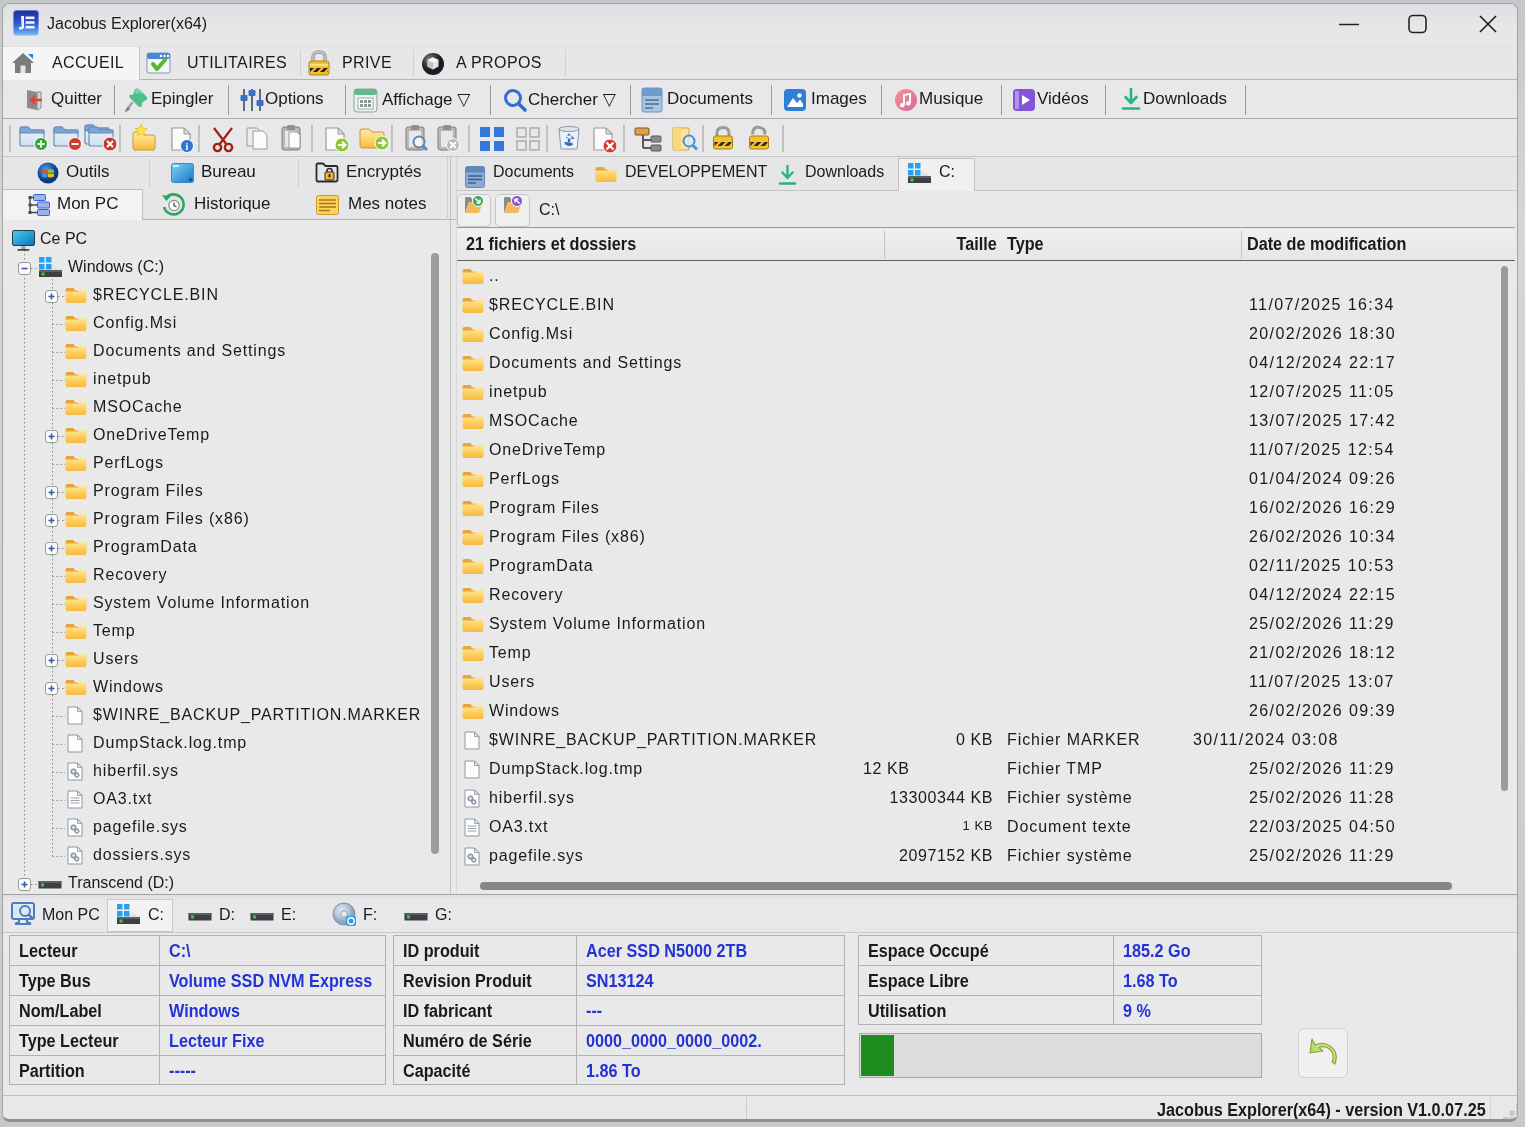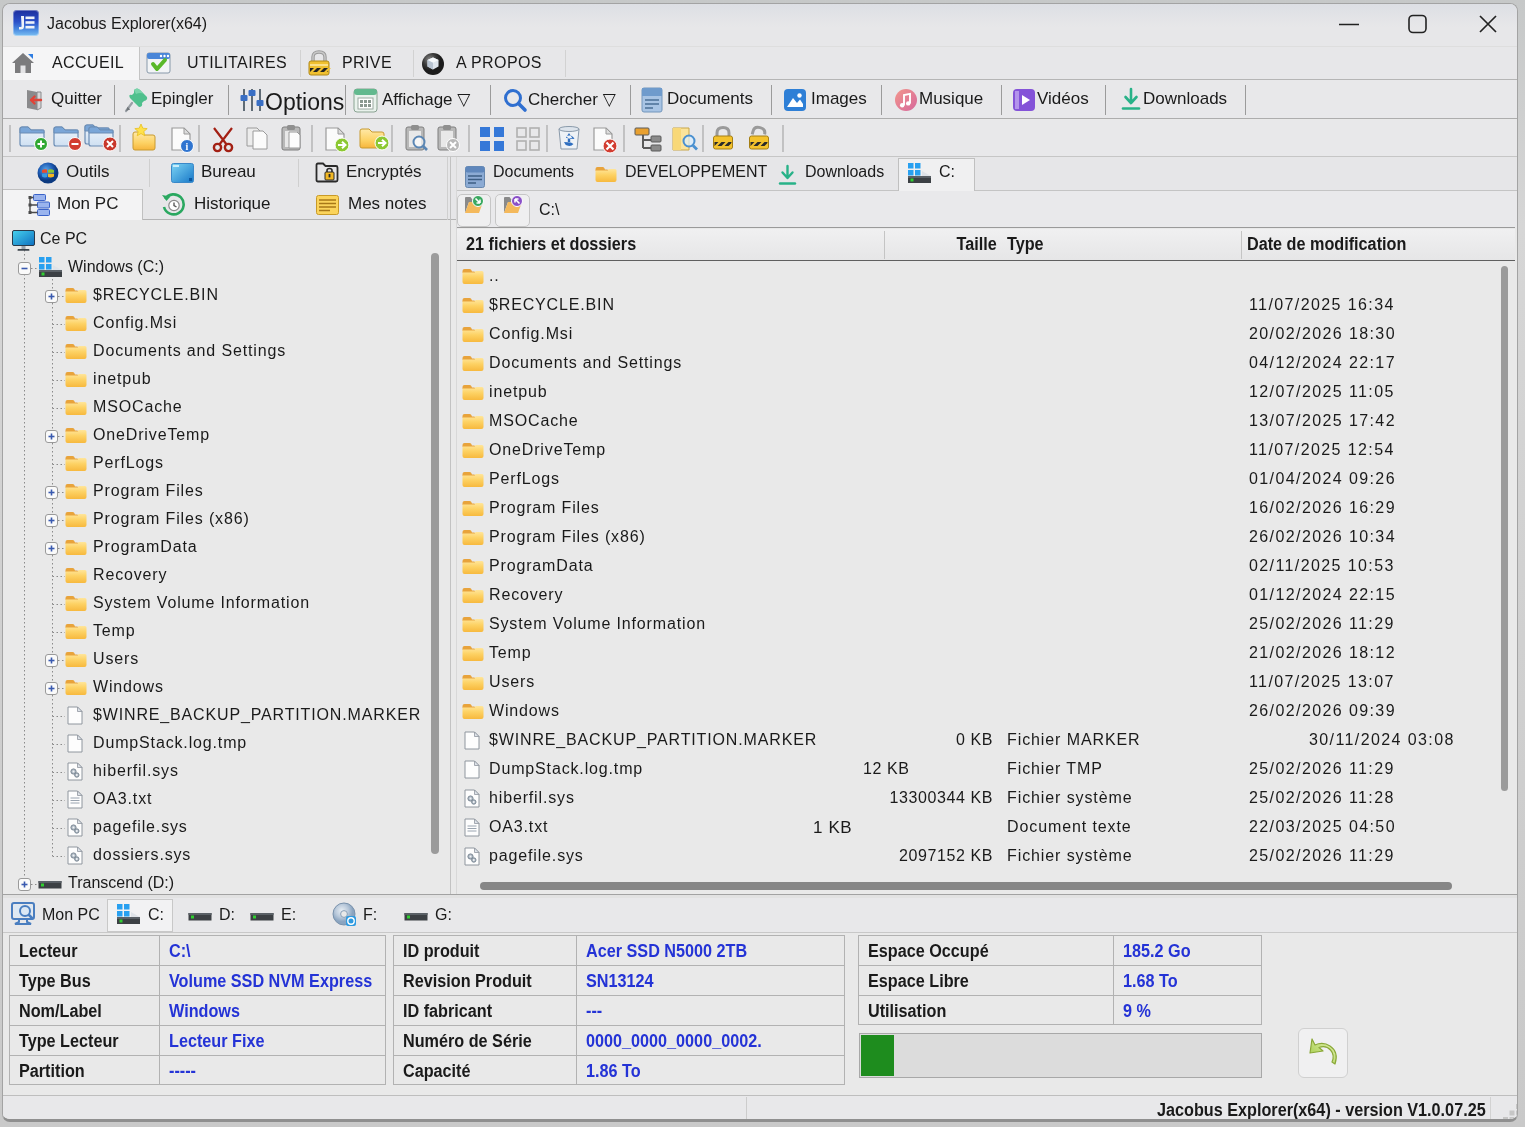--- a/index.html
+++ b/index.html
@@ -165,21 +165,21 @@
   <rect x="1" y="1" width="22" height="22" rx="4" fill="#8453d8"></rect>
   <rect x="3" y="3" width="4" height="18" fill="#b393ec"></rect>
   <path d="M10 7 L18 12 L10 17 Z" fill="#fff"></path>
 </svg>
 <svg class="abs" style="left:1118px;top:86px" width="24" height="26" viewBox="0 0 24 26">
   <path d="M12 2 L12 15 M6.5 10 L12 16 L17.5 10" fill="none" stroke="#28b288" stroke-width="2.6" stroke-linecap="round" stroke-linejoin="round"></path>
   <line x1="4" y1="21.5" x2="20" y2="21.5" stroke="#28b288" stroke-width="2.6" stroke-linecap="round"></line>
 </svg>
 <div class="abs txt" style="left:50px;top:88px;font-size:17px">Quitter</div>
 <div class="abs txt" style="left:150px;top:88px;font-size:17px">Epingler</div>
-<div class="abs txt" style="left:264px;top:88px;font-size:23px">Options</div>
+<div class="abs txt" style="left:264px;top:88px;font-size:17px">Options</div>
 <div class="abs txt" style="left:381px;top:88px;font-size:17px">Affichage ▽</div>
 <div class="abs txt" style="left:527px;top:88px;font-size:17px">Chercher ▽</div>
 <div class="abs txt" style="left:666px;top:88px;font-size:17px">Documents</div>
 <div class="abs txt" style="left:810px;top:88px;font-size:17px">Images</div>
 <div class="abs txt" style="left:918px;top:88px;font-size:17px">Musique</div>
 <div class="abs txt" style="left:1036px;top:88px;font-size:17px">Vidéos</div>
 <div class="abs txt" style="left:1142px;top:88px;font-size:17px">Downloads</div>
 
 <div class="abs" style="left:0;top:119px;width:1525px;height:37px;background:#e8e8ea;border-bottom:1px solid #c6c6c6"></div>
 <svg class="abs" style="left:0;top:119px" width="800" height="37" viewBox="0 0 800 37">
@@ -506,21 +506,21 @@
 <path d="M0.5 3 Q0.5 1 2.5 1 L7.5 1 Q8.8 1 9.3 2 L10 3.4 L12 3.4 Q13 3.4 13 4.4 L13 5 L0.5 5 Z" fill="#e8a33b"></path>
 <path d="M0.5 4.5 L13 4.5 L13 4 Q13 3 14 3 L20 3 Q21.5 3 21.5 4.5 L21.5 14 Q21.5 16 19.5 16 L2.5 16 Q0.5 16 0.5 14 Z" fill="url(#gfolder)"></path>
 </svg>
 <div class="abs txt" style="left:488px;top:556px;font-size:16px;letter-spacing:.85px">ProgramData</div>
 <div class="abs txt" style="left:1248px;top:556px;font-size:16px;letter-spacing:1.4px">02/11/2025 10:53</div>
 <svg class="abs" style="left:461px;top:586px" width="22" height="17" viewBox="0 0 22 17">
 <path d="M0.5 3 Q0.5 1 2.5 1 L7.5 1 Q8.8 1 9.3 2 L10 3.4 L12 3.4 Q13 3.4 13 4.4 L13 5 L0.5 5 Z" fill="#e8a33b"></path>
 <path d="M0.5 4.5 L13 4.5 L13 4 Q13 3 14 3 L20 3 Q21.5 3 21.5 4.5 L21.5 14 Q21.5 16 19.5 16 L2.5 16 Q0.5 16 0.5 14 Z" fill="url(#gfolder)"></path>
 </svg>
 <div class="abs txt" style="left:488px;top:585px;font-size:16px;letter-spacing:.85px">Recovery</div>
-<div class="abs txt" style="left:1248px;top:585px;font-size:16px;letter-spacing:1.4px">01/12/2024 22:15</div>
+<div class="abs txt" style="left:1248px;top:585px;font-size:16px;letter-spacing:1.4px">04/12/2024 22:15</div>
 <svg class="abs" style="left:461px;top:615px" width="22" height="17" viewBox="0 0 22 17">
 <path d="M0.5 3 Q0.5 1 2.5 1 L7.5 1 Q8.8 1 9.3 2 L10 3.4 L12 3.4 Q13 3.4 13 4.4 L13 5 L0.5 5 Z" fill="#e8a33b"></path>
 <path d="M0.5 4.5 L13 4.5 L13 4 Q13 3 14 3 L20 3 Q21.5 3 21.5 4.5 L21.5 14 Q21.5 16 19.5 16 L2.5 16 Q0.5 16 0.5 14 Z" fill="url(#gfolder)"></path>
 </svg>
 <div class="abs txt" style="left:488px;top:614px;font-size:16px;letter-spacing:.85px">System Volume Information</div>
 <div class="abs txt" style="left:1248px;top:614px;font-size:16px;letter-spacing:1.4px">25/02/2026 11:29</div>
 <svg class="abs" style="left:461px;top:644px" width="22" height="17" viewBox="0 0 22 17">
 <path d="M0.5 3 Q0.5 1 2.5 1 L7.5 1 Q8.8 1 9.3 2 L10 3.4 L12 3.4 Q13 3.4 13 4.4 L13 5 L0.5 5 Z" fill="#e8a33b"></path>
 <path d="M0.5 4.5 L13 4.5 L13 4 Q13 3 14 3 L20 3 Q21.5 3 21.5 4.5 L21.5 14 Q21.5 16 19.5 16 L2.5 16 Q0.5 16 0.5 14 Z" fill="url(#gfolder)"></path>
 </svg>
@@ -538,21 +538,21 @@
 </svg>
 <div class="abs txt" style="left:488px;top:701px;font-size:16px;letter-spacing:.85px">Windows</div>
 <div class="abs txt" style="left:1248px;top:701px;font-size:16px;letter-spacing:1.4px">26/02/2026 09:39</div>
 <svg class="abs" style="left:463px;top:730px" width="16" height="19" viewBox="0 0 16 19">
 <path d="M1 1 L10.5 1 L15 5.5 L15 18 L1 18 Z" fill="#fdfdfd" stroke="#8f969e" stroke-width="1"></path>
 <path d="M10.5 1 L10.5 5.5 L15 5.5 Z" fill="#dde2e8" stroke="#8f969e" stroke-width="0.8"></path>
 </svg>
 <div class="abs txt" style="left:488px;top:730px;font-size:16px;letter-spacing:.85px">$WINRE_BACKUP_PARTITION.MARKER</div>
 <div class="abs txt" style="left:862px;top:730px;width:130px;text-align:right;font-size:16px;letter-spacing:.6px">0 KB</div>
 <div class="abs txt" style="left:1006px;top:730px;font-size:16px;letter-spacing:.9px">Fichier MARKER</div>
-<div class="abs txt" style="left:1308px;top:730px;font-size:16px;letter-spacing:1.4px">30/11/2024 03:08</div>
+<div class="abs txt" style="left:1192px;top:730px;font-size:16px;letter-spacing:1.4px">30/11/2024 03:08</div>
 <svg class="abs" style="left:463px;top:759px" width="16" height="19" viewBox="0 0 16 19">
 <path d="M1 1 L10.5 1 L15 5.5 L15 18 L1 18 Z" fill="#fdfdfd" stroke="#8f969e" stroke-width="1"></path>
 <path d="M10.5 1 L10.5 5.5 L15 5.5 Z" fill="#dde2e8" stroke="#8f969e" stroke-width="0.8"></path>
 </svg>
 <div class="abs txt" style="left:488px;top:759px;font-size:16px;letter-spacing:.85px">DumpStack.log.tmp</div>
 <div class="abs txt" style="left:862px;top:759px;width:130px;text-align:left;font-size:16px;letter-spacing:.6px">12 KB</div>
 <div class="abs txt" style="left:1006px;top:759px;font-size:16px;letter-spacing:.9px">Fichier TMP</div>
 <div class="abs txt" style="left:1248px;top:759px;font-size:16px;letter-spacing:1.4px">25/02/2026 11:29</div>
 <svg class="abs" style="left:463px;top:788px" width="16" height="19" viewBox="0 0 16 19">
 <path d="M1 1 L10.5 1 L15 5.5 L15 18 L1 18 Z" fill="#fdfdfd" stroke="#8f969e" stroke-width="1"></path>
@@ -569,21 +569,21 @@
 <svg class="abs" style="left:463px;top:817px" width="16" height="19" viewBox="0 0 16 19">
 <path d="M1 1 L10.5 1 L15 5.5 L15 18 L1 18 Z" fill="#fdfdfd" stroke="#8f969e" stroke-width="1"></path>
 <path d="M10.5 1 L10.5 5.5 L15 5.5 Z" fill="#dde2e8" stroke="#8f969e" stroke-width="0.8"></path>
         <g stroke="#9aa4b0" stroke-width="1">
           <line x1="3.5" y1="8" x2="12.5" y2="8"></line>
           <line x1="3.5" y1="10.5" x2="12.5" y2="10.5"></line>
           <line x1="3.5" y1="13" x2="12.5" y2="13"></line>
         </g>
 </svg>
 <div class="abs txt" style="left:488px;top:817px;font-size:16px;letter-spacing:.85px">OA3.txt</div>
-<div class="abs txt" style="left:812px;top:817px;width:130px;text-align:left;font-size:17px;letter-spacing:.6px">1 KB</div>
+<div class="abs txt" style="left:862px;top:817px;width:130px;text-align:right;font-size:13px;letter-spacing:.6px">1 KB</div>
 <div class="abs txt" style="left:1006px;top:817px;font-size:16px;letter-spacing:.9px">Document texte</div>
 <div class="abs txt" style="left:1248px;top:817px;font-size:16px;letter-spacing:1.4px">22/03/2025 04:50</div>
 <svg class="abs" style="left:463px;top:846px" width="16" height="19" viewBox="0 0 16 19">
 <path d="M1 1 L10.5 1 L15 5.5 L15 18 L1 18 Z" fill="#fdfdfd" stroke="#8f969e" stroke-width="1"></path>
 <path d="M10.5 1 L10.5 5.5 L15 5.5 Z" fill="#dde2e8" stroke="#8f969e" stroke-width="0.8"></path>
         <circle cx="6.5" cy="9.5" r="2.6" fill="#aeb9c4" stroke="#7c8894" stroke-width="1"></circle>
         <circle cx="6.5" cy="9.5" r="1" fill="#f2f4f6"></circle>
         <circle cx="9.8" cy="13" r="2.2" fill="#aeb9c4" stroke="#7c8894" stroke-width="1"></circle>
         <circle cx="9.8" cy="13" r="0.9" fill="#f2f4f6"></circle>
 </svg>

